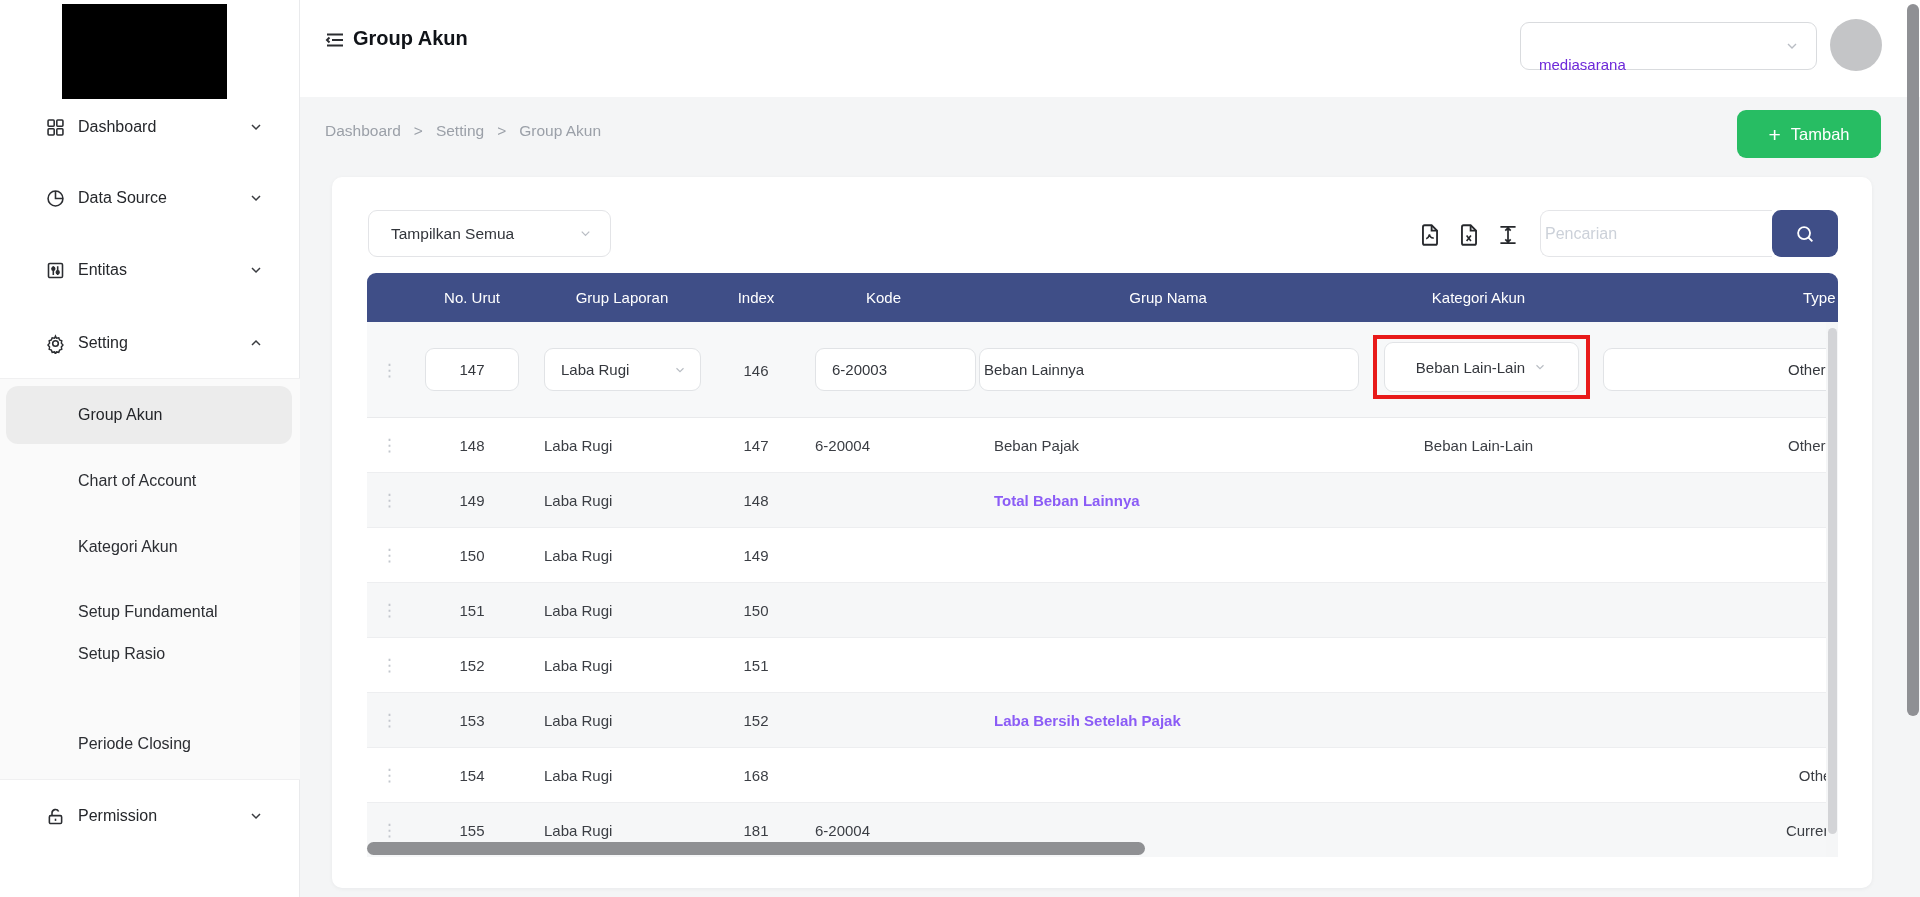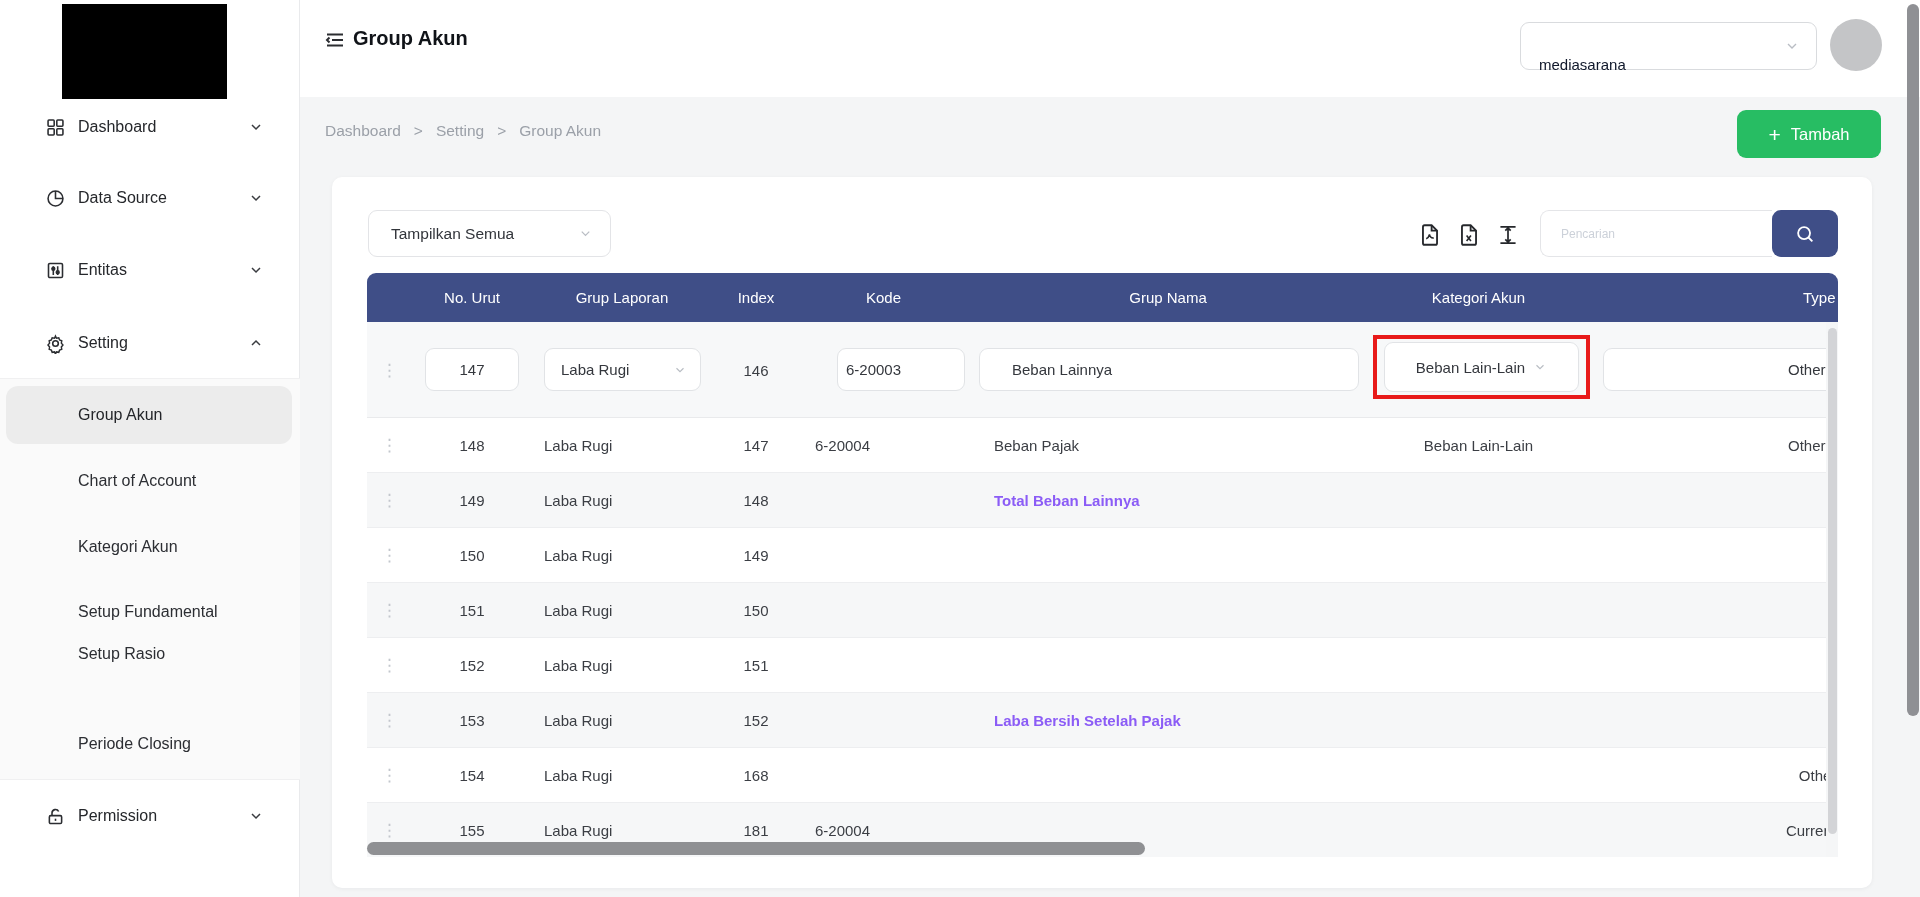--- a/index.html
+++ b/index.html
@@ -18,21 +18,21 @@
   .sub-item { position:absolute; left:0; width:300px; height:40px; display:flex; align-items:center; cursor:pointer; }
   .sub-item .s-label { position:absolute; left:78px; font-size:16px; color:#2c2e33; }
   .active-pill { position:absolute; left:6px; top:386px; width:286px; height:58px; background:#ececec; border-radius:12px; display:flex; align-items:center; cursor:pointer; }
   .active-pill .s-label { position:absolute; left:72px; font-size:16px; color:#232529; }
 
   
   .topbar { position:absolute; left:300px; top:0; width:1620px; height:97px; background:#ffffff; }
   .collapse-btn { position:absolute; left:23px; top:28px; width:24px; height:24px; color:#2b2d31; cursor:pointer; }
   .page-title { position:absolute; left:53px; top:27px; font-size:20px; font-weight:700; color:#101318; }
   .company-select { position:absolute; left:1220px; top:22px; width:297px; height:48px; border:1px solid #d9dbde; border-radius:9px; background:#fff; display:flex; align-items:center; cursor:pointer; }
-  .company-select .cs-label { margin-left:18px; font-size:15px; color:#0f172a;margin-top:37px; }
+  .company-select .cs-label { margin-left:18px; font-size:15px; color:#6d28d9;margin-top:37px; }
   .company-select .cs-chev { position:absolute; right:16px; width:16px; height:16px; color:#b9bdc4; }
   .avatar { position:absolute; left:1530px; top:19px; width:52px; height:52px; border-radius:50%; background:#c4c5c7; cursor:pointer; }
 
   
   .crumb-row { position:absolute; left:300px; top:110px; width:1620px; height:48px; }
   .crumbs { position:absolute; left:25px; top:12px; font-size:15.5px; color:#9ba0a8; display:flex; gap:13px; align-items:center; }
   .crumbs .link { cursor:pointer; }
   .add-btn { position:absolute; left:1437px; top:0px; width:144px; height:48px; background:#27bd63; border-radius:9px; display:flex; align-items:center; justify-content:center; gap:10px; color:#fff; cursor:pointer; }
   .add-btn .plus { font-size:21px; font-weight:400; line-height:1; }
   .add-btn .lbl { font-size:16.5px; }
@@ -41,21 +41,21 @@
   .card { position:absolute; left:332px; top:177px; width:1540px; height:711px; background:#ffffff; border-radius:10px; box-shadow:0 1px 4px rgba(20,20,40,.05); }
 
   .filter-select { position:absolute; left:36px; top:33px; width:243px; height:47px; border:1px solid #e3e4e7; border-radius:9px; background:#fff; display:flex; align-items:center; cursor:pointer;text-align:right; }
   .filter-select .fs-label { margin-left:22px; font-size:15.5px; color:#32353b; }
   .filter-select .fs-chev { position:absolute; right:17px; width:15px; height:15px; color:#b9bdc4; }
 
   .tool-icon { position:absolute; top:45px; width:26px; height:26px; color:#26282c; cursor:pointer; }
   .ti-pdf { left:1085px; } .ti-xls { left:1124px; } .ti-th { left:1163px; }
 
   .search-input { position:absolute; left:1208px; top:33px; width:232px; height:47px; border:1px solid #e4e5e8; border-right:none; border-radius:9px 0 0 9px; background:#fff; display:flex; align-items:center; }
-  .search-input input { border:none; outline:none; margin-left:20px; width:190px; font-size:12px; color:#32353b; font-family:"Liberation Sans", sans-serif; }
+  .search-input input { border:none; outline:none; margin-left:4px; width:190px; font-size:16px; color:#32353b; font-family:"Liberation Sans", sans-serif; }
   .search-input input::placeholder { color:#ccd1d9; }
   .search-btn { position:absolute; left:1440px; top:33px; width:66px; height:47px; background:#3f4e87; border-radius:9px; display:flex; align-items:center; justify-content:center; color:#fff; cursor:pointer; }
 
   
   .table-clip { position:absolute; left:35px; top:96px; width:1471px; height:584px; overflow:hidden; border-radius:9px 9px 0 0; }
   .thead { width:1721px; height:49px; background:#3f4e87; display:flex; position:relative; }
   .th { position:relative; height:49px; display:flex; align-items:center; justify-content:center; color:#ffffff; font-size:15px; font-weight:400; }
   .col-0{width:45px;} .col-1{width:120px;} .col-2{width:180px;} .col-3{width:88px;}
   .col-4{width:167px;} .col-5{width:402px;} .col-6{width:219px;} .col-7{width:500px;}
 
@@ -72,22 +72,22 @@
 
   
   .edit-row { position:relative; width:1721px; height:96px; background:#f7f8f9; border-bottom:1px solid #e9eaec; }
   .edit-row .kebab { position:absolute; left:0; top:0; width:45px; height:96px; display:flex; align-items:center; justify-content:center; color:#c3c7cd; font-size:17px; cursor:grab; }
   .ebox { position:absolute; top:26px; height:43px; background:#fff; border:1px solid #e1e3e6; border-radius:9px; display:flex; align-items:center; font-size:15px; color:#34373d; }
   .ebox.center { justify-content:center; }
   .e-nourut { left:58px; width:94px; }
   .e-laporan { left:177px; width:157px; padding-left:16px; cursor:pointer; }
   .e-laporan .sel-chev { position:absolute; right:13px; width:14px; height:14px; color:#b9bdc4; }
   .e-indexval { position:absolute; left:345px; top:0; width:88px; height:96px; display:flex; align-items:center; justify-content:center; font-size:15px; color:#3b3e44; }
-  .e-kode { left:448px; width:128px; padding-left:8px;margin-left:22px; }
-  .e-nama { left:612px; width:380px; padding-left:32px; }
+  .e-kode { left:448px; width:161px; padding-left:16px; }
+  .e-nama { left:612px; width:380px; padding-left:4px; }
   .red-box { position:absolute; left:1006px; top:13px; width:217px; height:64px; border:4px solid #e81a1a; }
   .e-kategori { position:absolute; left:7px; top:3px; width:195px; height:50px; background:#fff; border:1px solid #e1e3e6; border-radius:9px; display:flex; align-items:center; justify-content:center; gap:8px; font-size:15px; color:#34373d; cursor:pointer; }
   .e-kategori .sel-chev { width:14px; height:14px; color:#b9bdc4; }
   .e-type { left:1236px; width:470px; justify-content:center; }
 
   
   .v-track { position:absolute; left:1494px; top:145px; width:12px; height:535px; background:#f5f6f7; }
   .v-thumb { position:absolute; left:1.5px; top:6px; width:9px; height:506px; background:#d3d4d7; border-radius:5px; cursor:pointer; }
   .h-thumb { position:absolute; left:35px; top:665px; width:778px; height:13px; background:#8f9093; border-radius:7px; cursor:pointer; }
   .page-scrollbar { position:absolute; left:1906px; top:0; width:14px; height:897px; }

